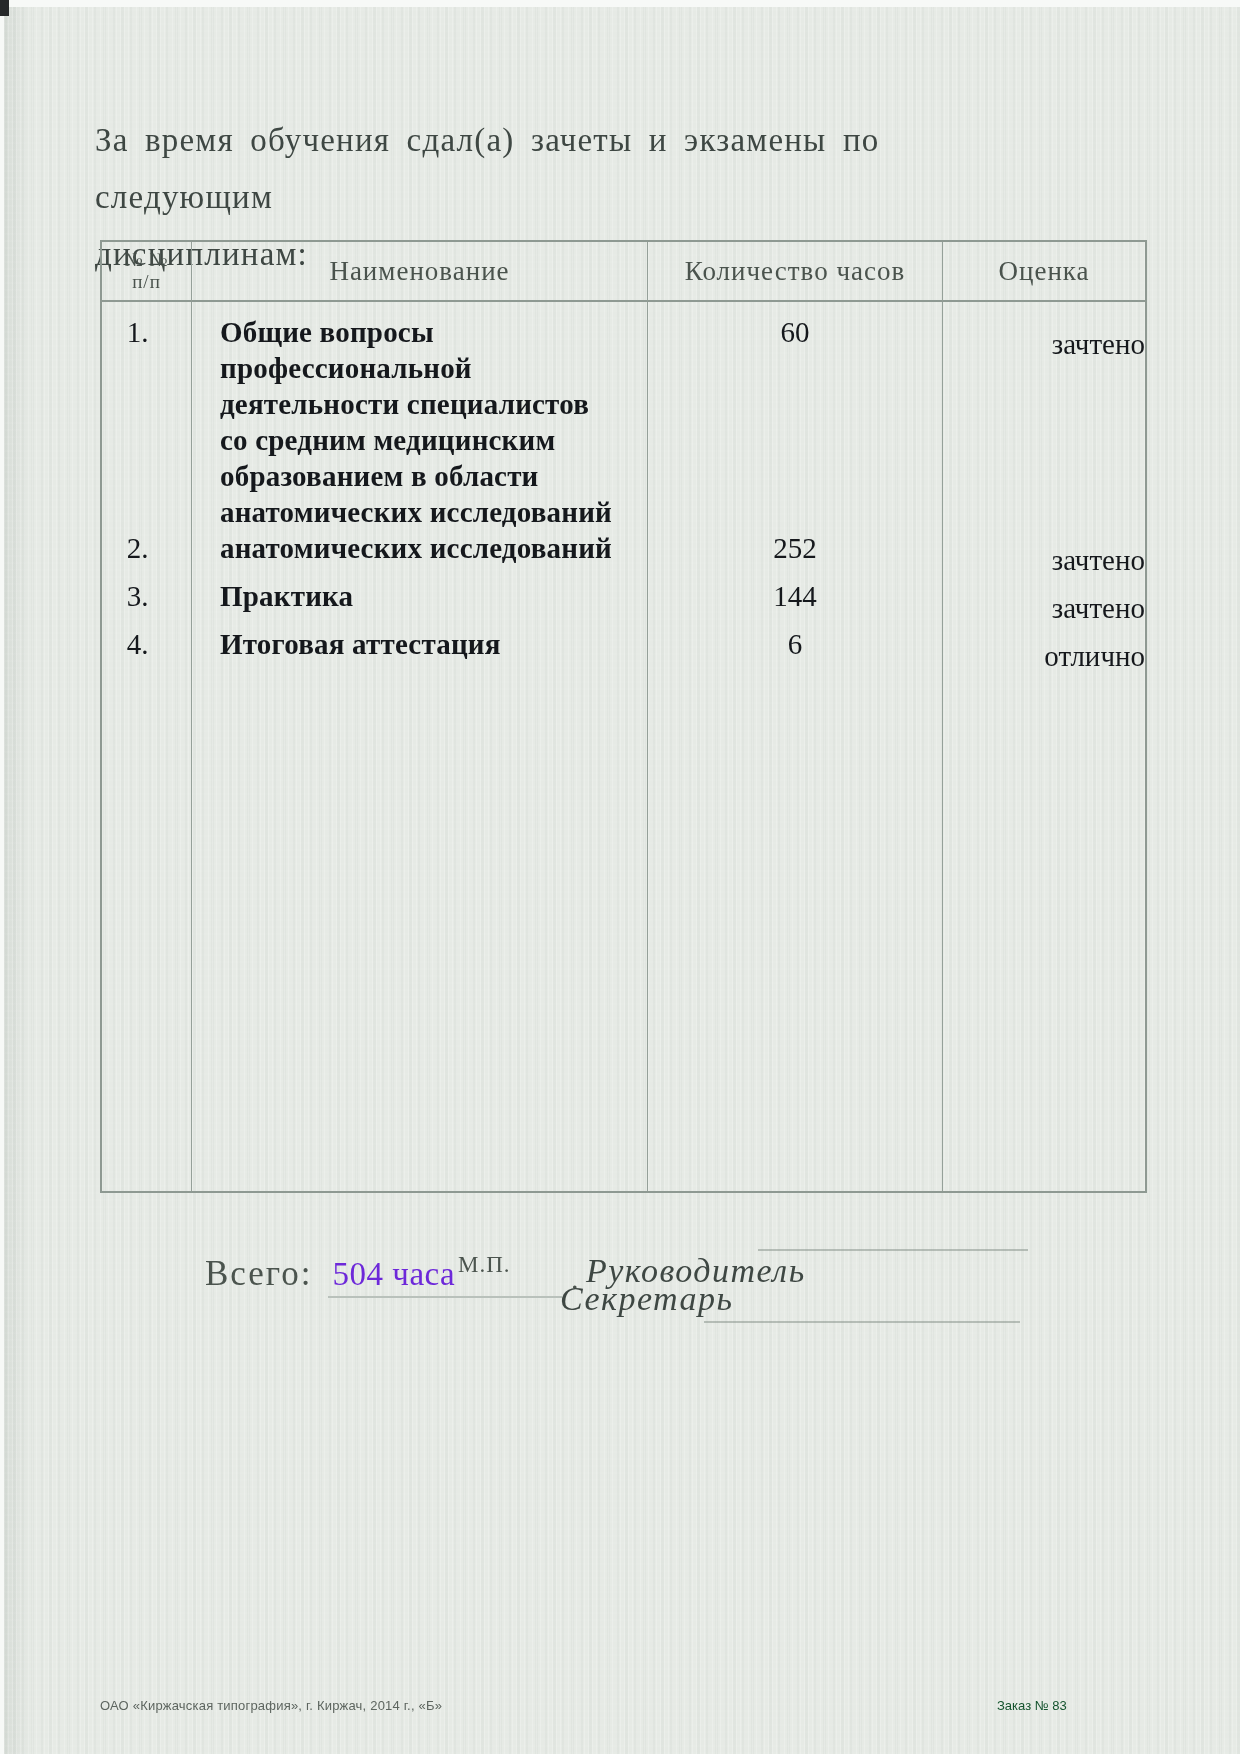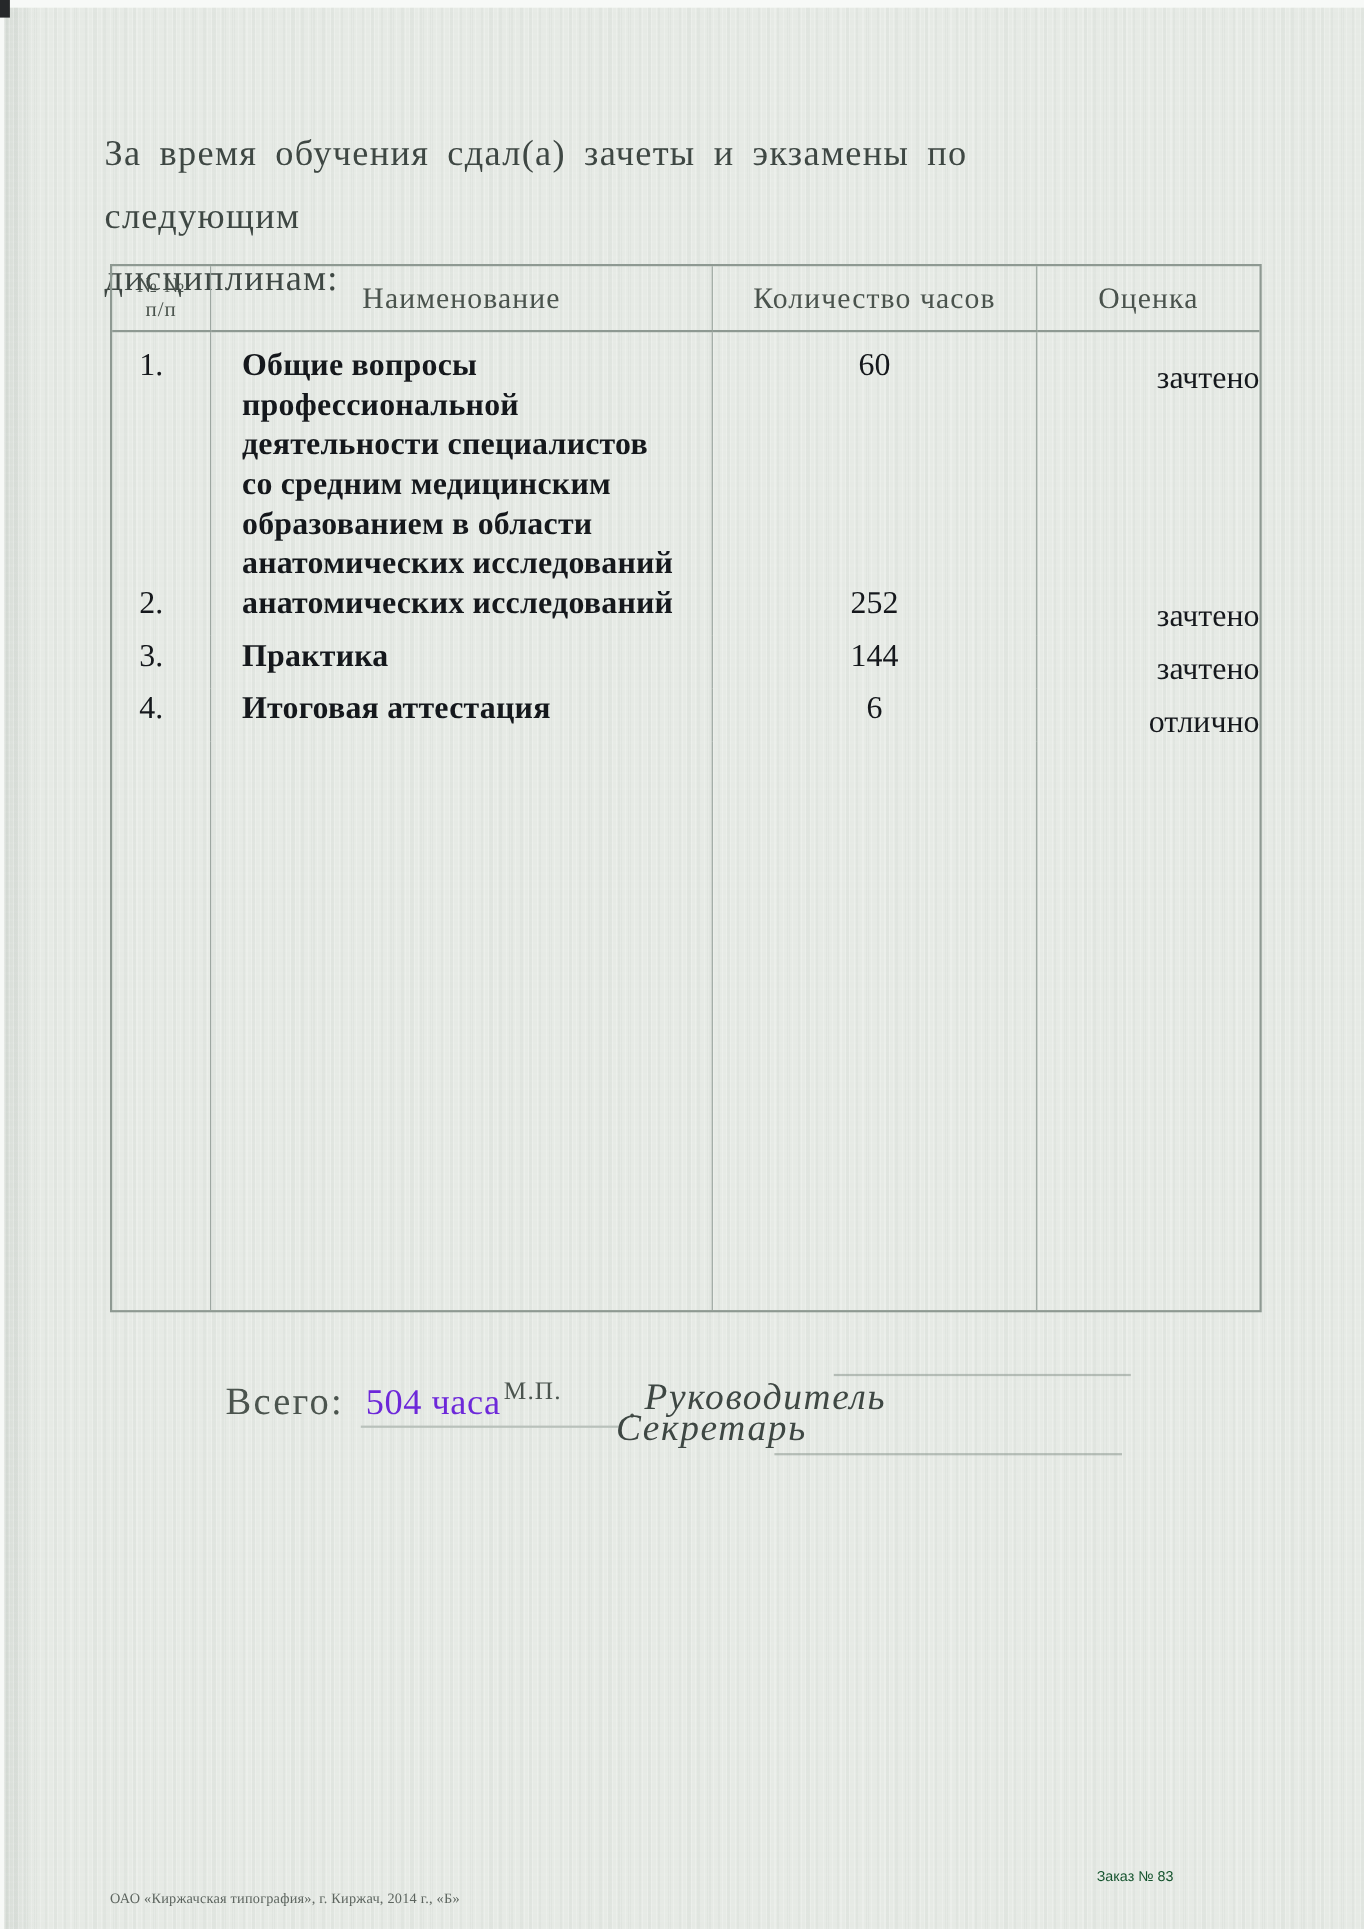--- a/index.html
+++ b/index.html
@@ -59,21 +59,21 @@
   
   .sig{position:absolute;font-style:italic;font-size:34px;color:#3e4743;letter-spacing:1.5px;}
   .sig-head{left:586px;top:1208px;margin-top:44px;}
   .sig-secretary{left:560px;top:1280px;}
   .sig-line{position:absolute;height:2px;background:rgba(130,141,134,.5);}
   .line-head{left:758px;top:1249px;width:270px;}
   .line-secretary{left:704px;top:1321px;width:316px;}
   .stamp{position:absolute;left:458px;top:1252px;font-size:23px;color:#4b544e;letter-spacing:1px;}
   
   .footer-left{position:absolute;left:100px;top:1698px;font-size:13px;color:#5d655f;
-    font-family:Liberation Serif, serif;letter-spacing:.2px;margin-top:20px;}
+    font-family:Liberation Sans, sans-serif;letter-spacing:.2px;}
   .footer-right{position:absolute;left:997px;top:1698px;font-size:13px;color:#14532d;
     font-family:"Liberation Sans","DejaVu Sans",sans-serif;}
 </style>
 </head>
 <body>
 
 <div class="paper"></div>
 <div class="corner-mark"></div>
 
 <div class="intro">

